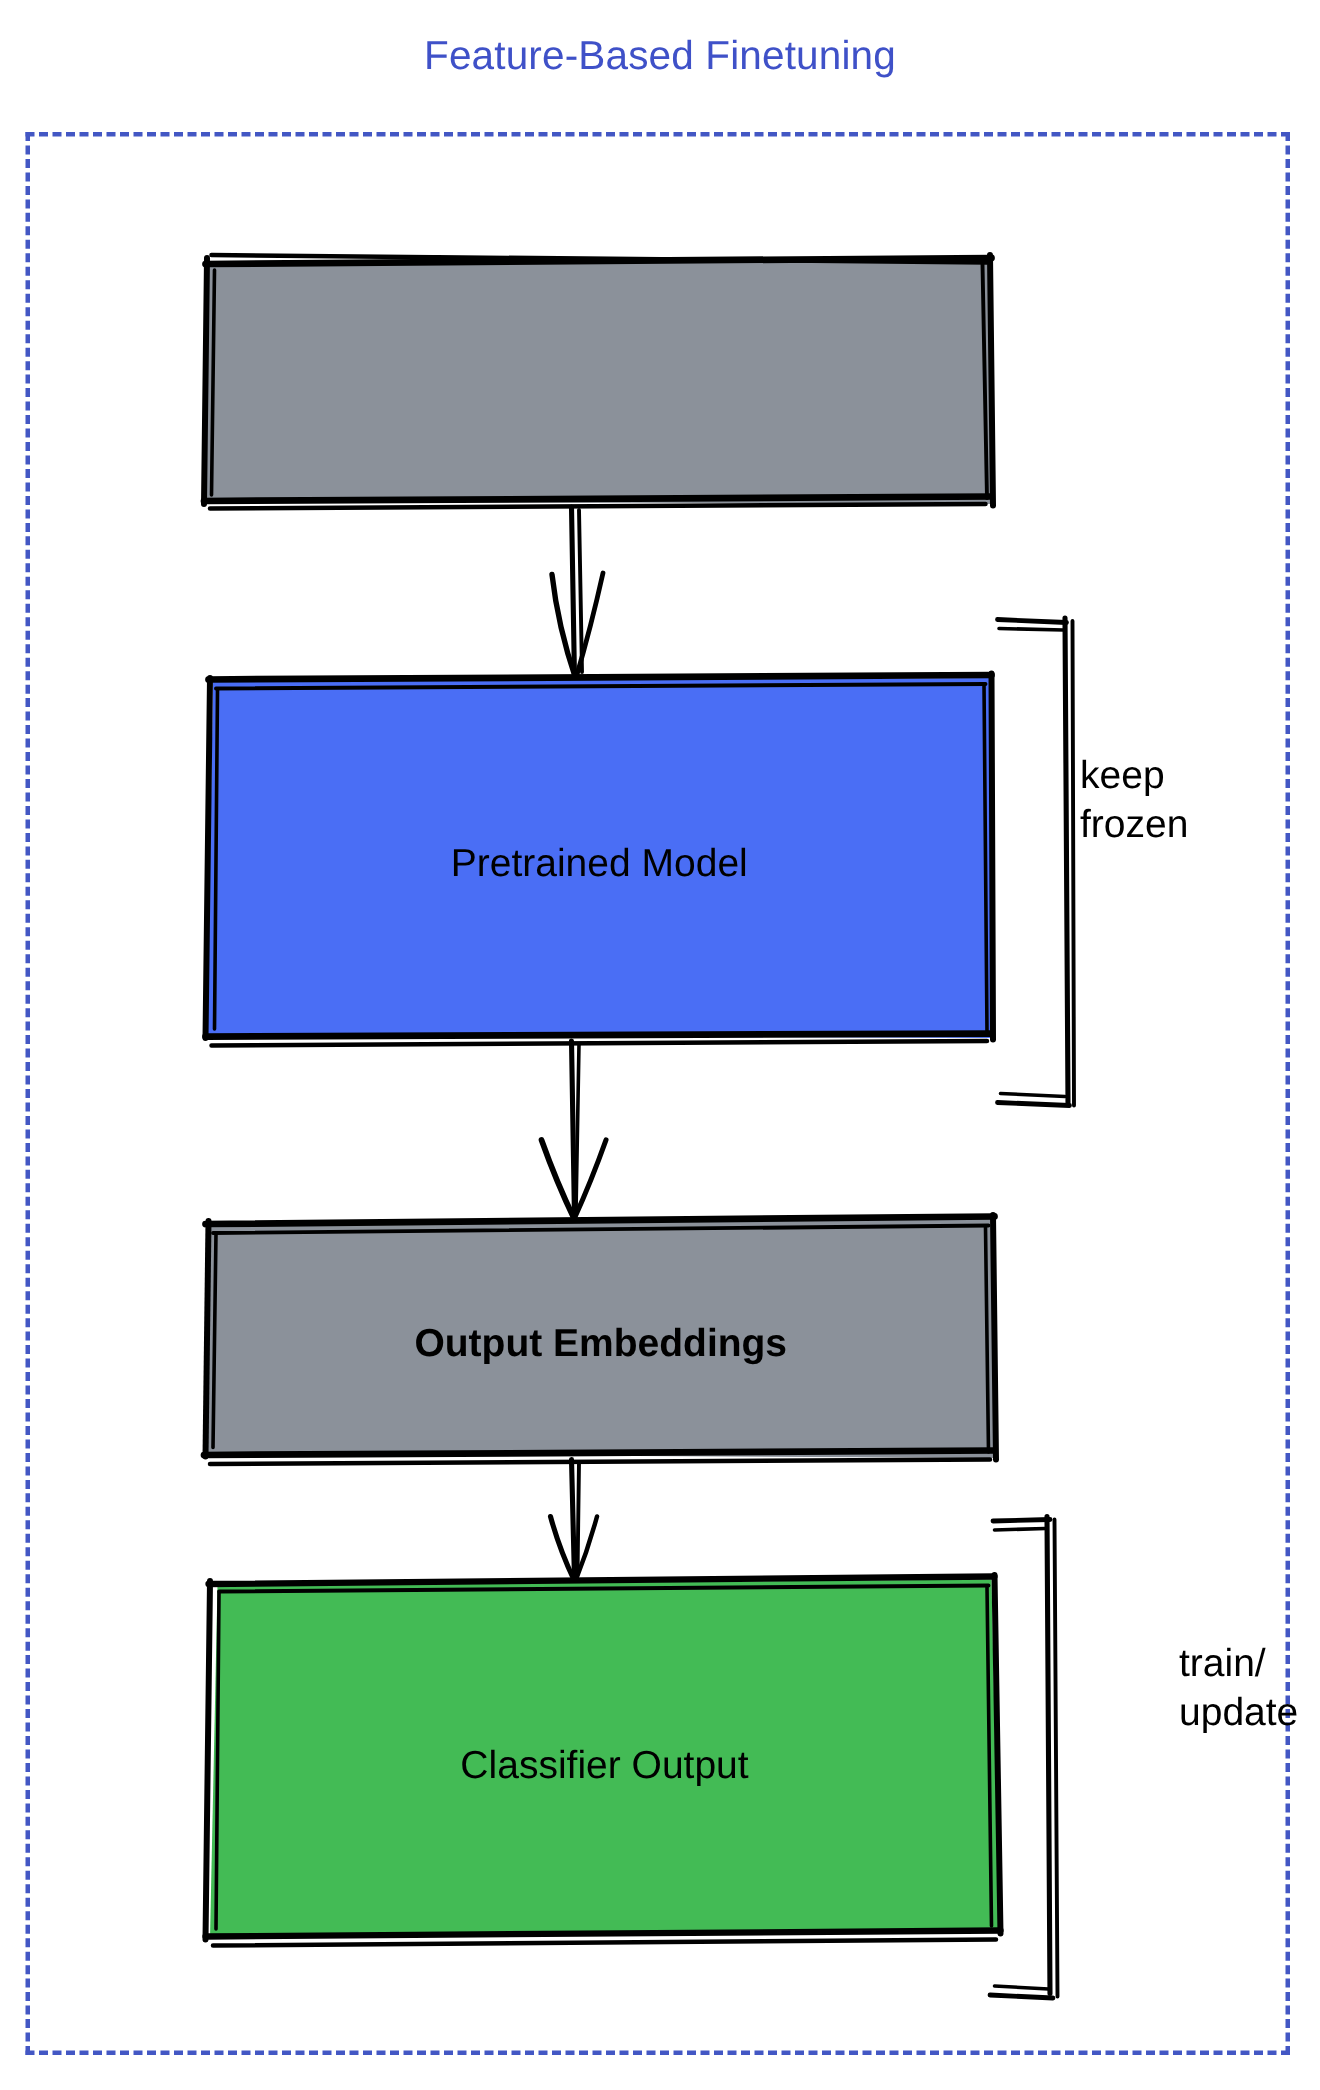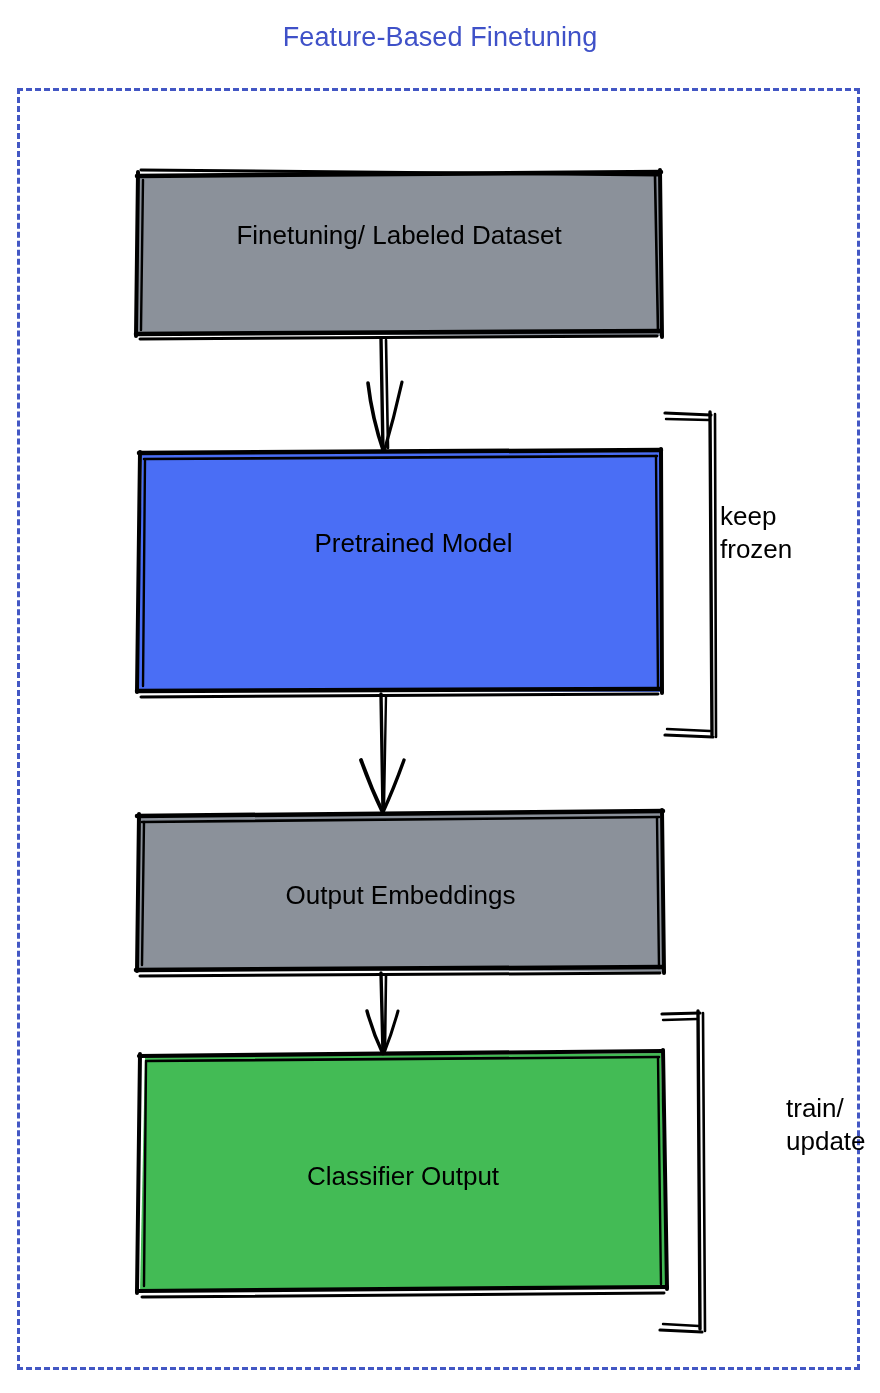--- a/index.html
+++ b/index.html
@@ -165,25 +165,24 @@
       <path d="M662,1014 L700,1013" fill="none" stroke="#000" stroke-width="3.2" stroke-linecap="round"></path>
       <path d="M663,1020 L697,1019" fill="none" stroke="#000" stroke-width="2.4" stroke-linecap="round"></path>
       <path d="M698,1011 L700,1329" fill="none" stroke="#000" stroke-width="3.4" stroke-linecap="round"></path>
       <path d="M703,1013 L705,1331" fill="none" stroke="#000" stroke-width="2.6" stroke-linecap="round"></path>
       <path d="M660,1330 L702,1332" fill="none" stroke="#000" stroke-width="3.2" stroke-linecap="round"></path>
       <path d="M663,1324 L699,1326" fill="none" stroke="#000" stroke-width="2.4" stroke-linecap="round"></path>
     </g>
 
   </svg>
 
-  <div class="node-label" style="left:137px; top:220px; width:524px;">Finetuning/ Labeled Dataset</div>
 
-  <div class="node-label" style="left:138px; top:528px; width:523px;margin-left:14px;">Pretrained Model</div>
+  <div class="node-label" style="left:138px; top:560px; width:523px;">Pretrained Model</div>
 
-  <div class="node-label" style="left:138px; top:880px; width:525px;">Output Embeddings</div>
+  <div class="node-label" style="left:138px; top:880px; width:525px;font-weight:bold;">Output Embeddings</div>
 
   <div class="node-label" style="left:140px; top:1161px; width:526px;">Classifier Output</div>
 
   <div class="side-label" style="left:720px; top:500px;">keep
 frozen</div>
 
   <div class="side-label" style="left:739px; top:1092px;margin-left:47px;">train/
 update</div>
 
   <div class="hit" style="left:136px; top:170px; width:527px; height:170px;"></div>

